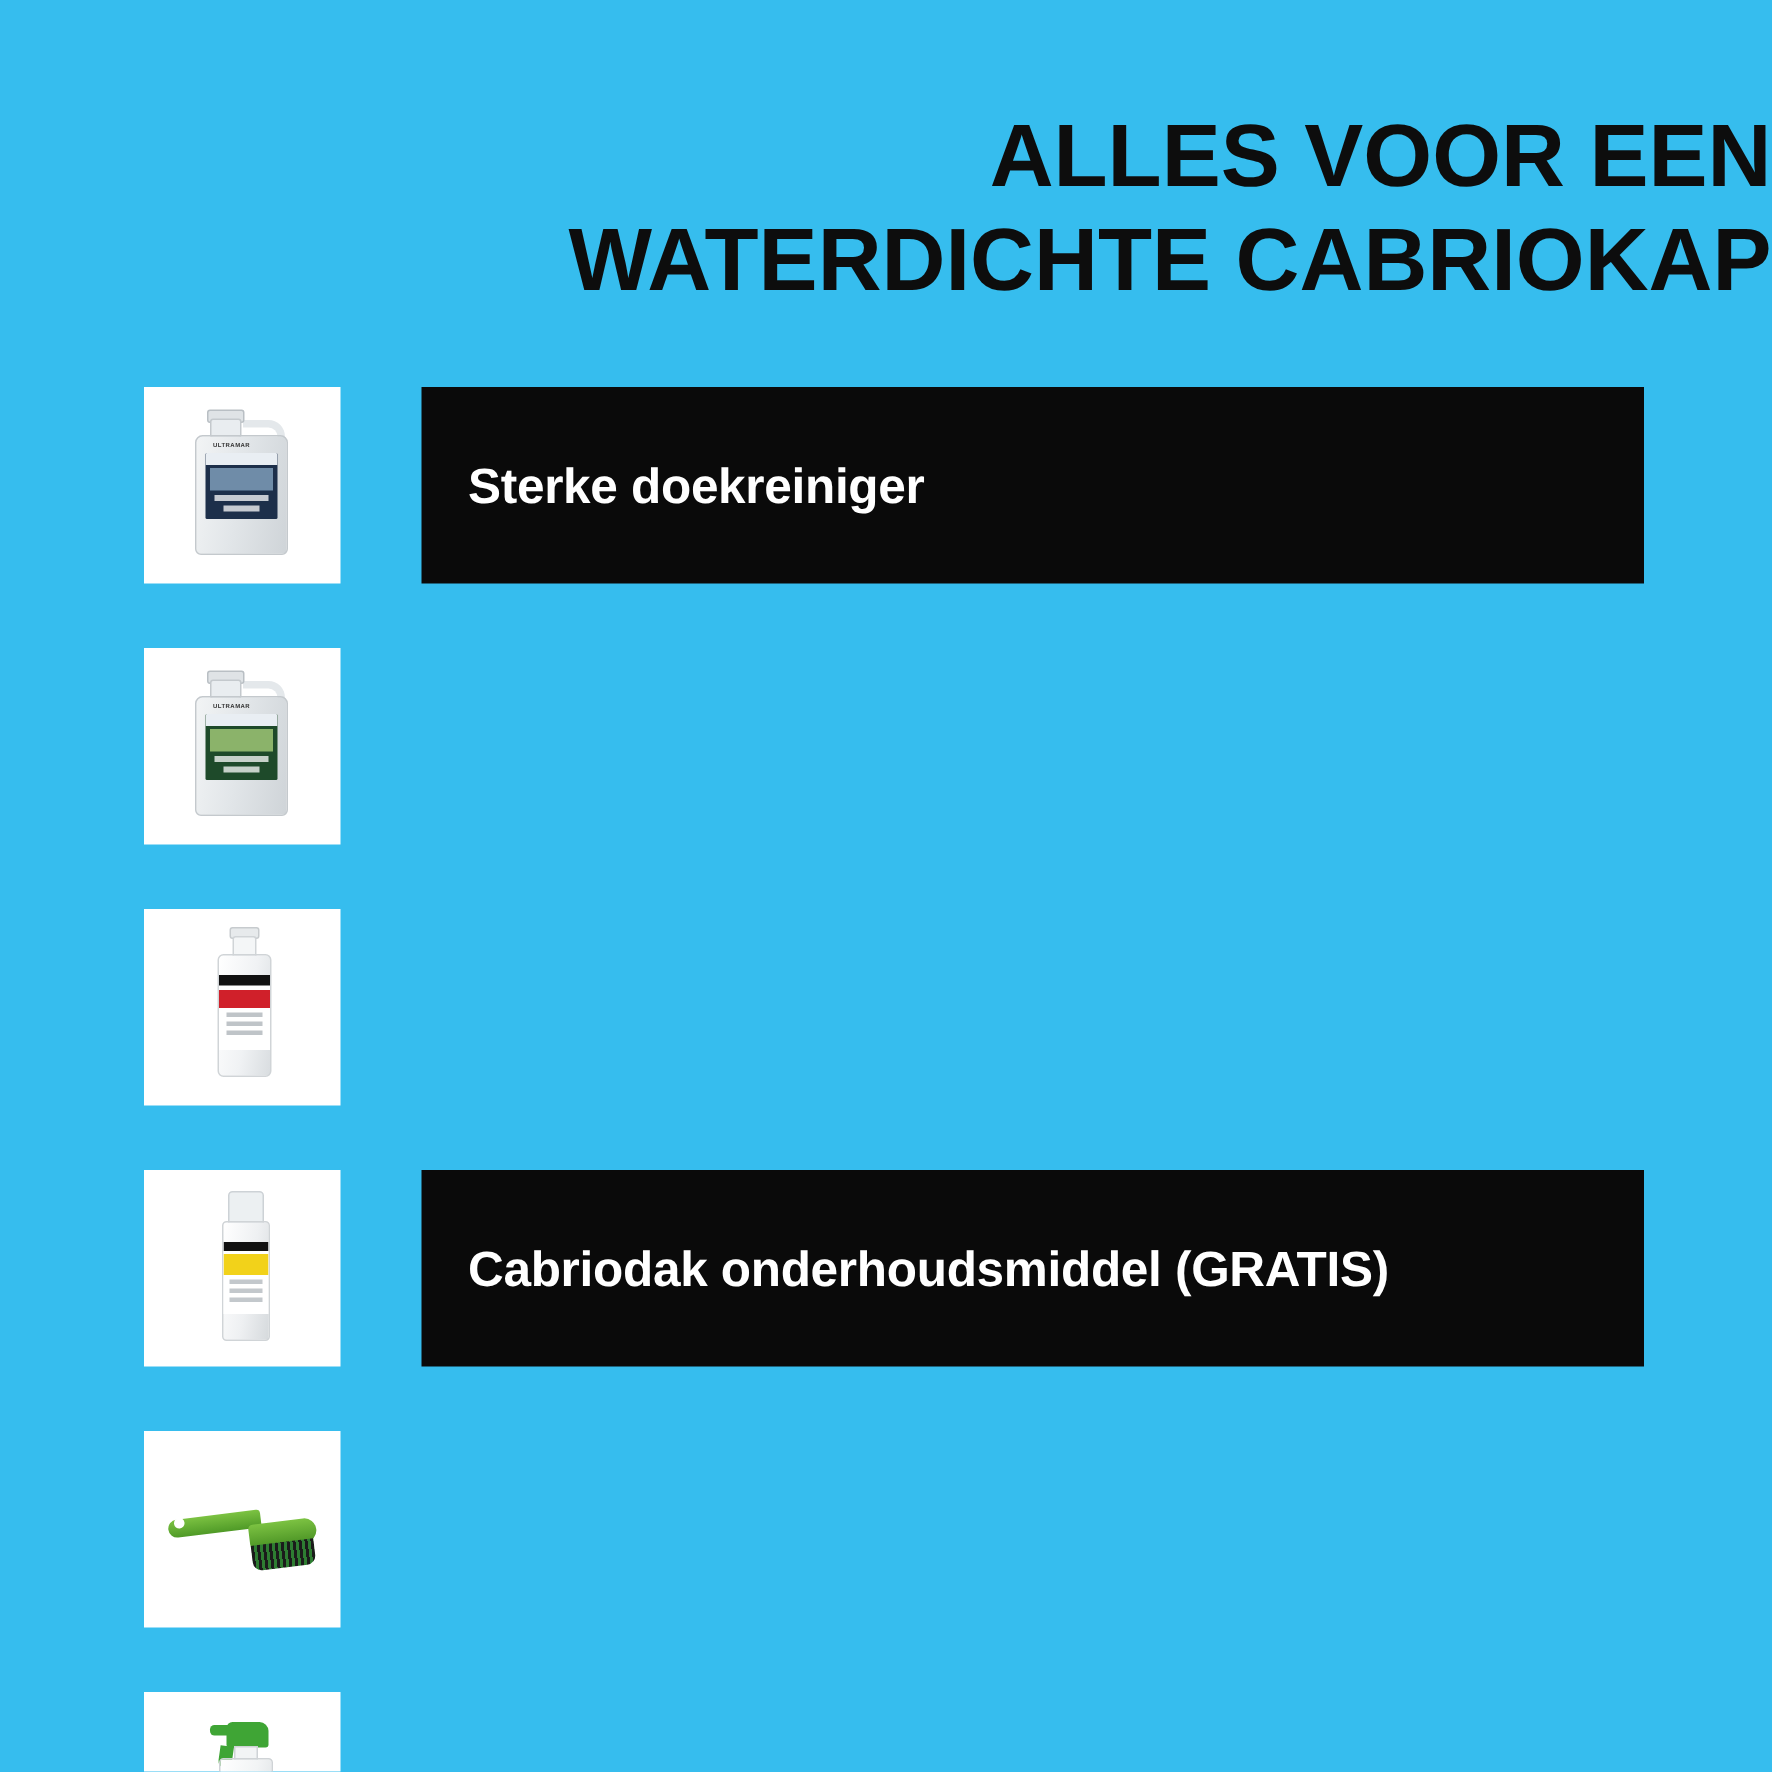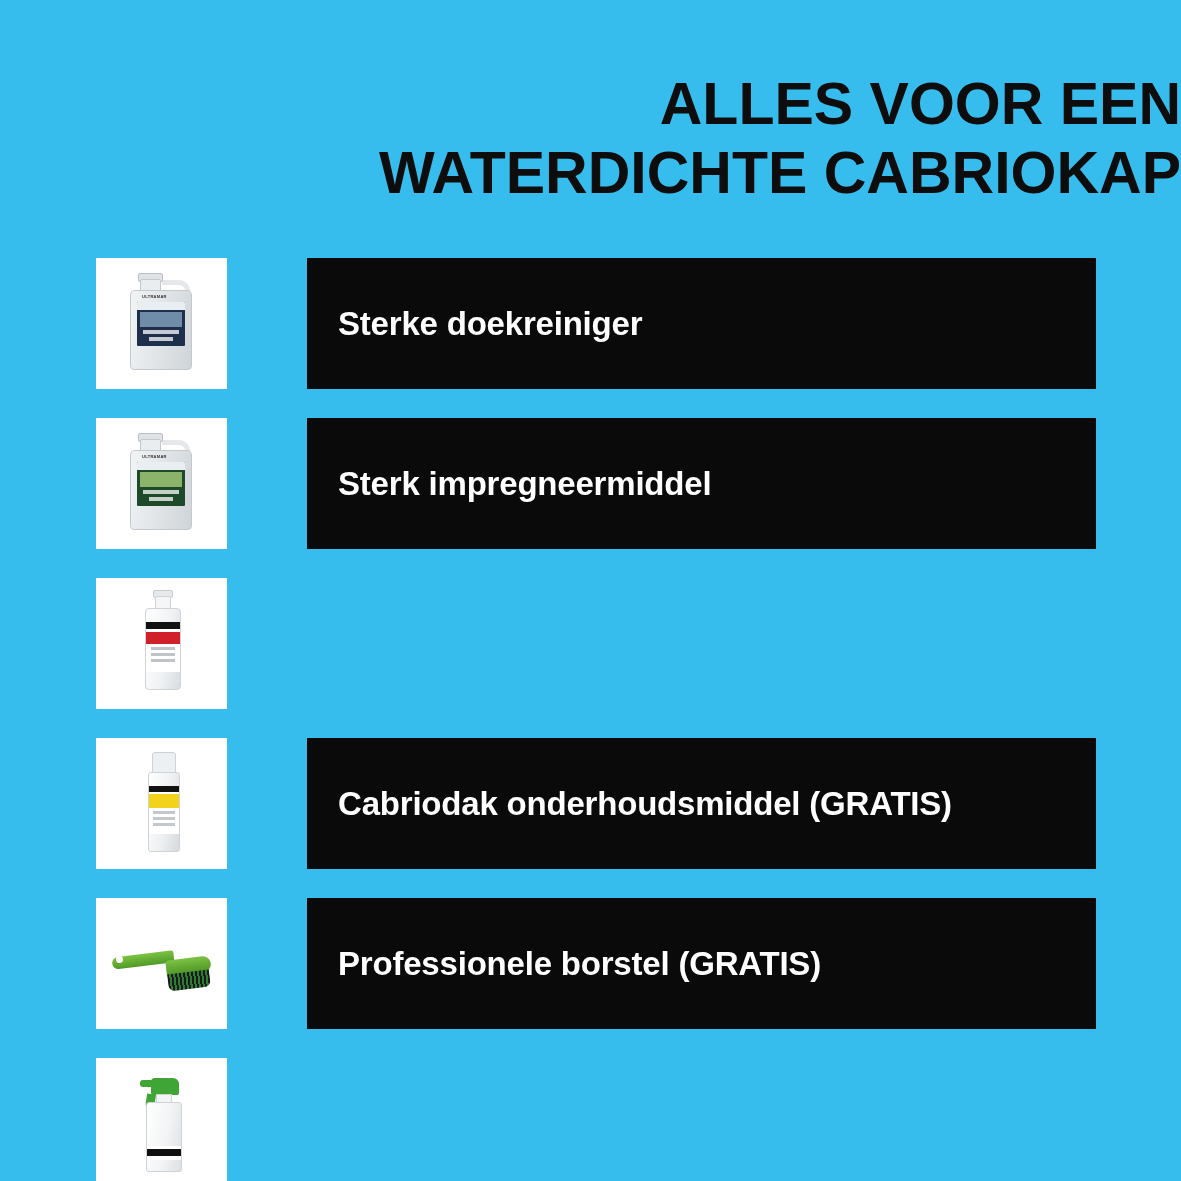--- a/index.html
+++ b/index.html
@@ -43,22 +43,22 @@
 
   .rows {
     position: absolute;
     left: 96px;
     top: 258px;
     width: 1000px;
   }
   .row {
     display: flex;
     align-items: flex-start;
+    margin-bottom: 14px;
     height: 160px;
-    gap: 26px;
   }
   .thumb {
     width: 131px;
     height: 131px;
     background: #ffffff;
     flex: 0 0 131px;
     position: relative;
     overflow: hidden;
   }
   .label-bar {
@@ -345,23 +345,20 @@
           <div class="can-body"></div>
           <div class="can-label green">
             <div class="lbl-top"></div>
             <div class="lbl-img"></div>
             <div class="lbl-txt"></div>
             <div class="lbl-txt s"></div>
           </div>
           <div class="brandmark" style="left:46px; top:36px; color:#333;">ULTRAMAR</div>
         </div>
       </div>
-      <div class="label-bar">
-        <span>Sterk impregneermiddel</span>
-      </div>
     </div>
 
     <div class="row">
       <div class="thumb">
         <div class="prod">
           <div class="bot-cap"></div>
           <div class="bot-neck"></div>
           <div class="bot-body"></div>
           <div class="bot-label">
             <div class="brand"></div>
@@ -394,23 +391,20 @@
     </div>
 
     <div class="row">
       <div class="thumb">
         <div class="prod">
           <div class="brush-handle"></div>
           <div class="brush-hole"></div>
           <div class="brush-head"></div>
           <div class="brush-bristles"></div>
         </div>
-      </div>
-      <div class="label-bar">
-        <span>Professionele borstel (GRATIS)</span>
       </div>
     </div>
 
     <div class="row">
       <div class="thumb">
         <div class="prod">
           <div class="spray-nozzle"></div>
           <div class="spray-head"></div>
           <div class="spray-trigger"></div>
           <div class="spray-neck"></div>

